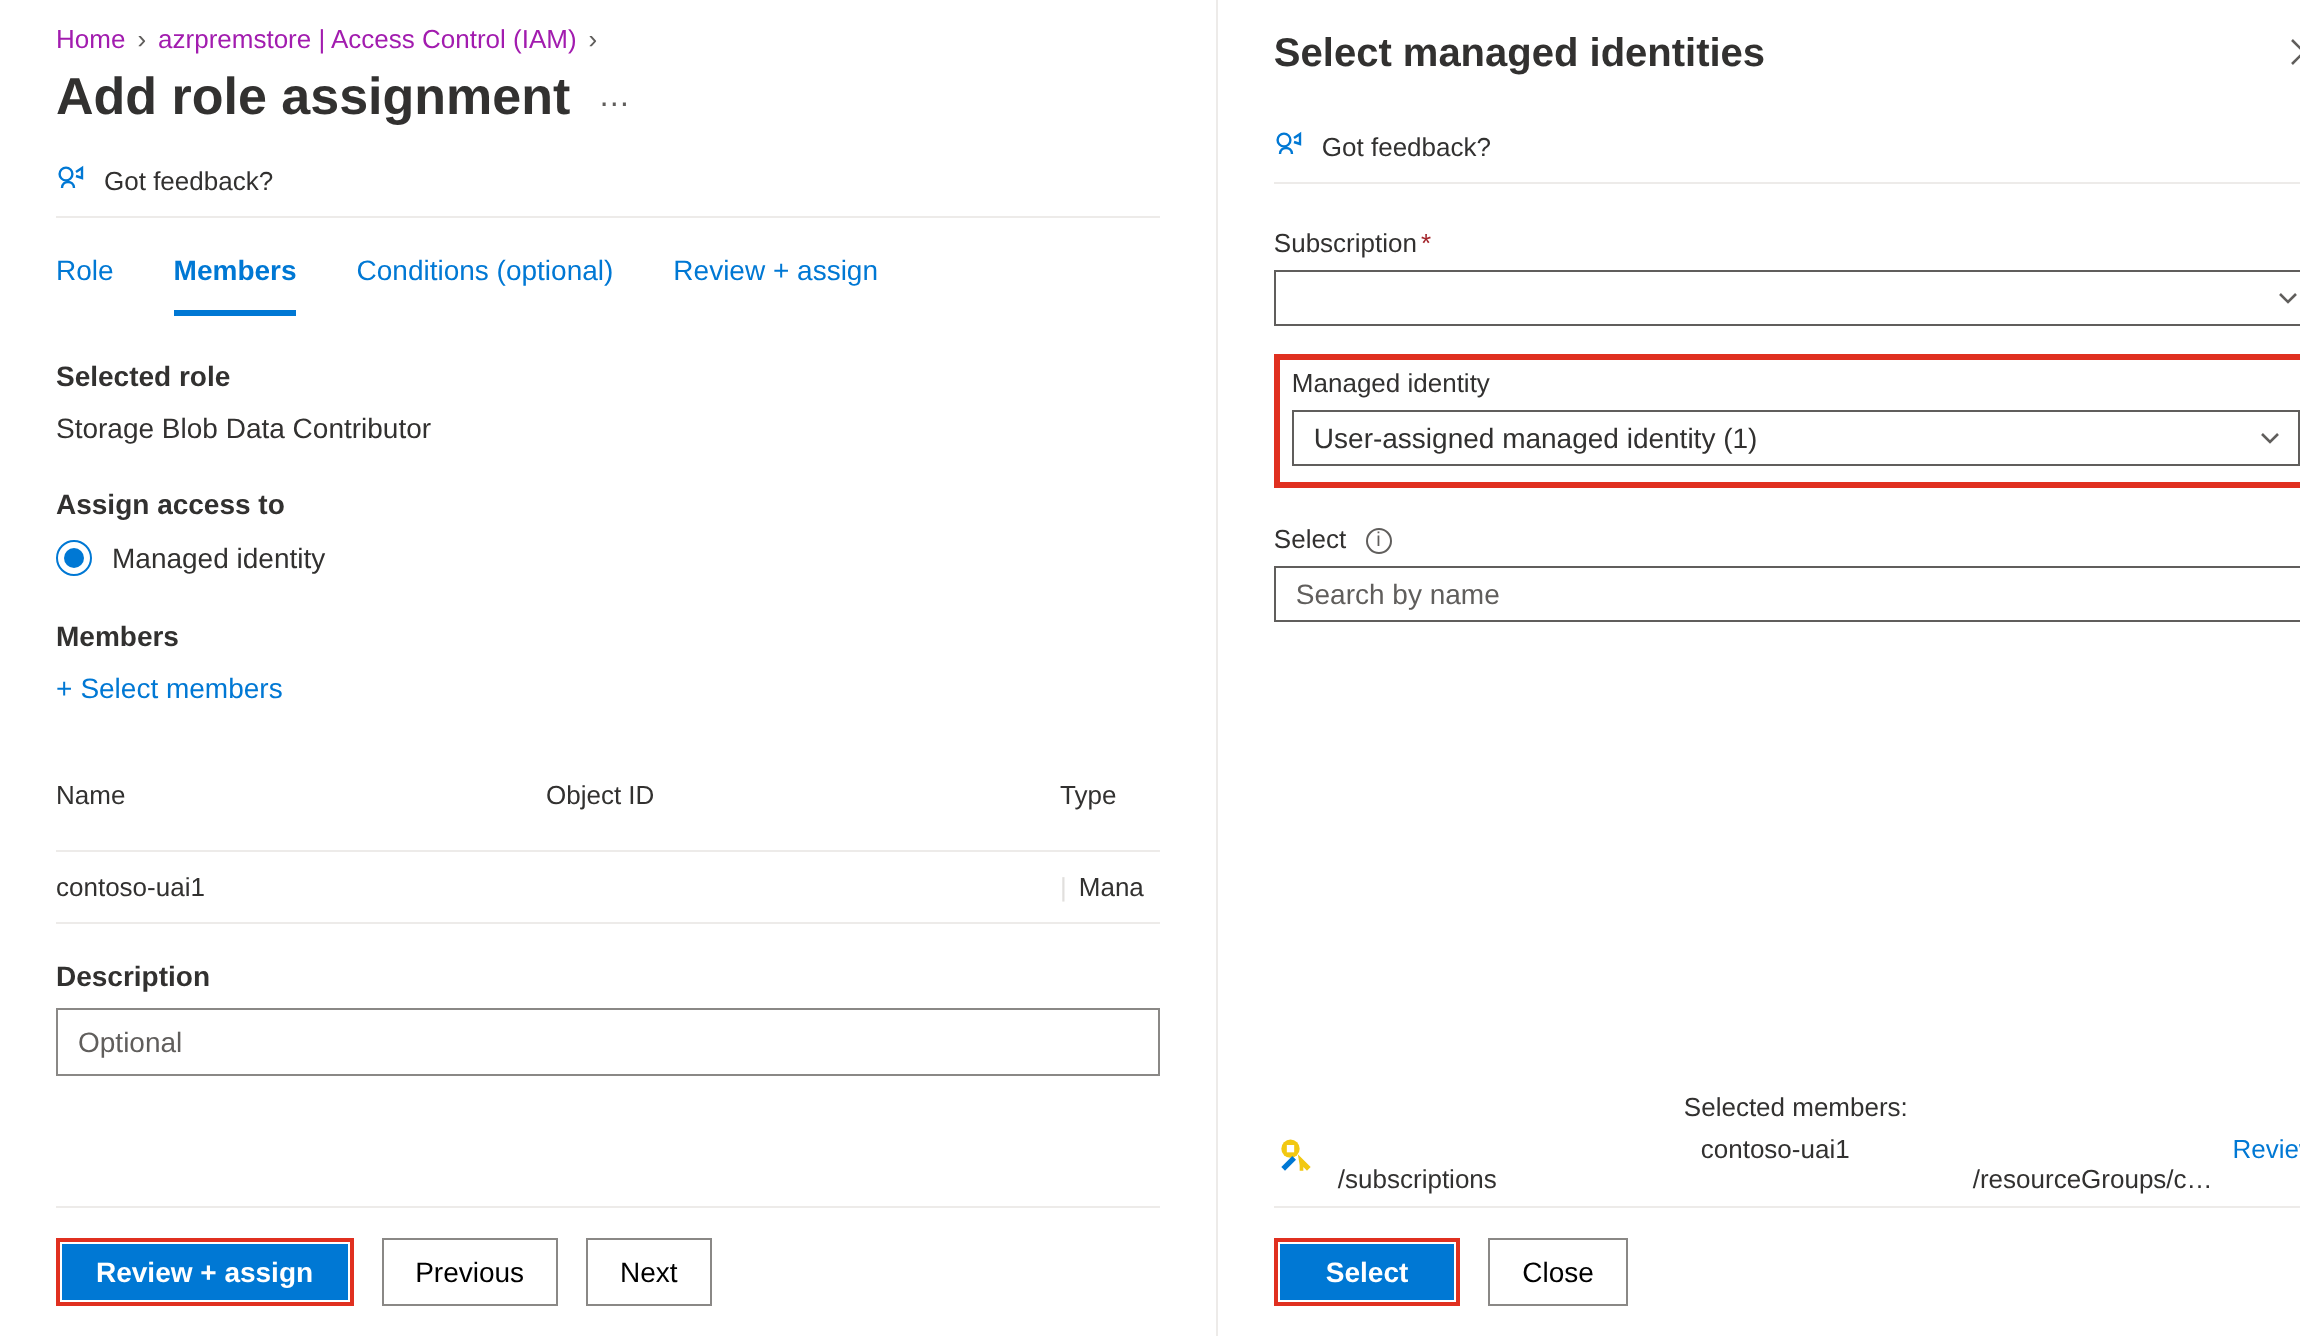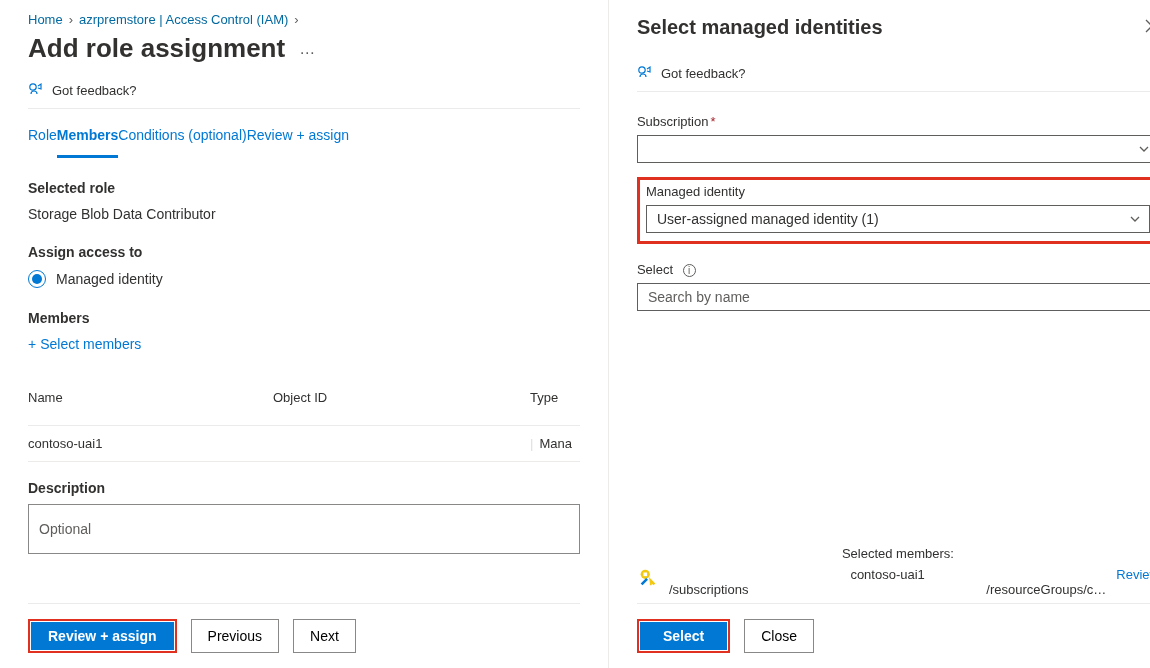--- a/index.html
+++ b/index.html
@@ -4,34 +4,34 @@
 <style>
   * { box-sizing: border-box; }
   html, body { margin:0; padding:0; font-family: "Segoe UI", -apple-system, Helvetica, Arial, sans-serif; font-size:14px; color:#323130; background:#fff; }
   .app { display:flex; width:1150px; height:668px; position:relative; overflow:hidden; }
   .main { flex:0 0 575px; padding:12px 28px 0 28px; display:flex; flex-direction:column; }
   .panel { flex:0 0 575px; border-left:1px solid #edebe9; padding:16px 24px 0 28px; display:flex; flex-direction:column; }
 
   
   .breadcrumb { font-size:13px; color:#0078d4; display:flex; align-items:center; gap:6px; }
   .breadcrumb .sep { color:#605e5c; }
-  .breadcrumb a { color:#0369a1; text-decoration:none; }
+  .breadcrumb a { color:#a21caf; text-decoration:none; }
 
   
   .page-title-row { display:flex; align-items:center; gap:14px; margin-top:6px;}
   .page-title { font-size:26px; font-weight:600; color:#323130; }
   .dots { color:#605e5c; font-size:16px; }
 
   
   .feedback { display:flex; align-items:center; gap:8px; color:#323130; padding:18px 0 10px 0; font-size:13px;}
   .feedback svg { width:16px; height:16px; }
   .hr { height:1px; background:#edebe9; border:0; margin:0 0 4px 0; }
 
   
-  .tabs { display:flex; padding:14px 0 0 0; border-bottom:1px solid transparent; font-size:14px; }
+  .tabs { display:flex; gap:30px; padding:14px 0 0 0; border-bottom:1px solid transparent; font-size:14px; }
   .tab { color:#0078d4; padding:0 0 12px 0; cursor:pointer; }
   .tab.active { font-weight:600; border-bottom:3px solid #0078d4; margin-bottom:-1px; }
 
   
   .sec-label { font-weight:600; margin-top:22px; }
   .sec-value { margin-top:10px; color:#323130; }
 
   .radio-row { display:flex; align-items:center; gap:10px; margin-top:10px; }
   .radio { width:18px; height:18px; border:1px solid #323130; border-radius:50%; display:inline-flex; align-items:center; justify-content:center; background:#fff;}
   .radio.selected::after{ content:""; width:10px; height:10px; border-radius:50%; background:#0078d4; display:block;}
@@ -43,21 +43,21 @@
   
   .table { margin-top:18px; }
   .thead, .trow { display:flex; font-size:13px; }
   .thead { border-bottom:1px solid #edebe9; color:#323130; font-weight:400; padding:10px 0;}
   .thead > div, .trow > div { padding:10px 8px 10px 0; }
   .col-name{ width:245px; } .col-oid{ width:245px; } .col-type{ flex:1;margin-left:12px; }
   .trow { border-bottom:1px solid #edebe9; }
   .vbar { color:#e1dfdd; padding-right:6px; }
 
   
-  .desc-input { width:100%; padding:24px 10px; border:1px solid #8a8886; font-family:inherit; font-size:14px; color:#605e5c; resize:none; height:34px;}
+  .desc-input { width:100%; padding:8px 10px; border:1px solid #8a8886; font-family:inherit; font-size:14px; color:#605e5c; resize:none; height:34px;}
   .desc-input::placeholder{color:#605e5c;}
 
   
   .main-footer { border-top:1px solid #edebe9; margin-top:auto; padding:15px 0; display:flex; gap:14px;}
   .btn { padding:5px 16px; font-size:14px; font-family:inherit; cursor:pointer; border:1px solid #8a8886; background:#fff;}
   .btn.primary { background:#0078d4; border-color:#0078d4; color:#fff; font-weight:600;}
   .highlight-red { border:2px solid #e03020; padding:1px; display:inline-flex;}
   .highlight-red .btn { margin:0; }
 
   

